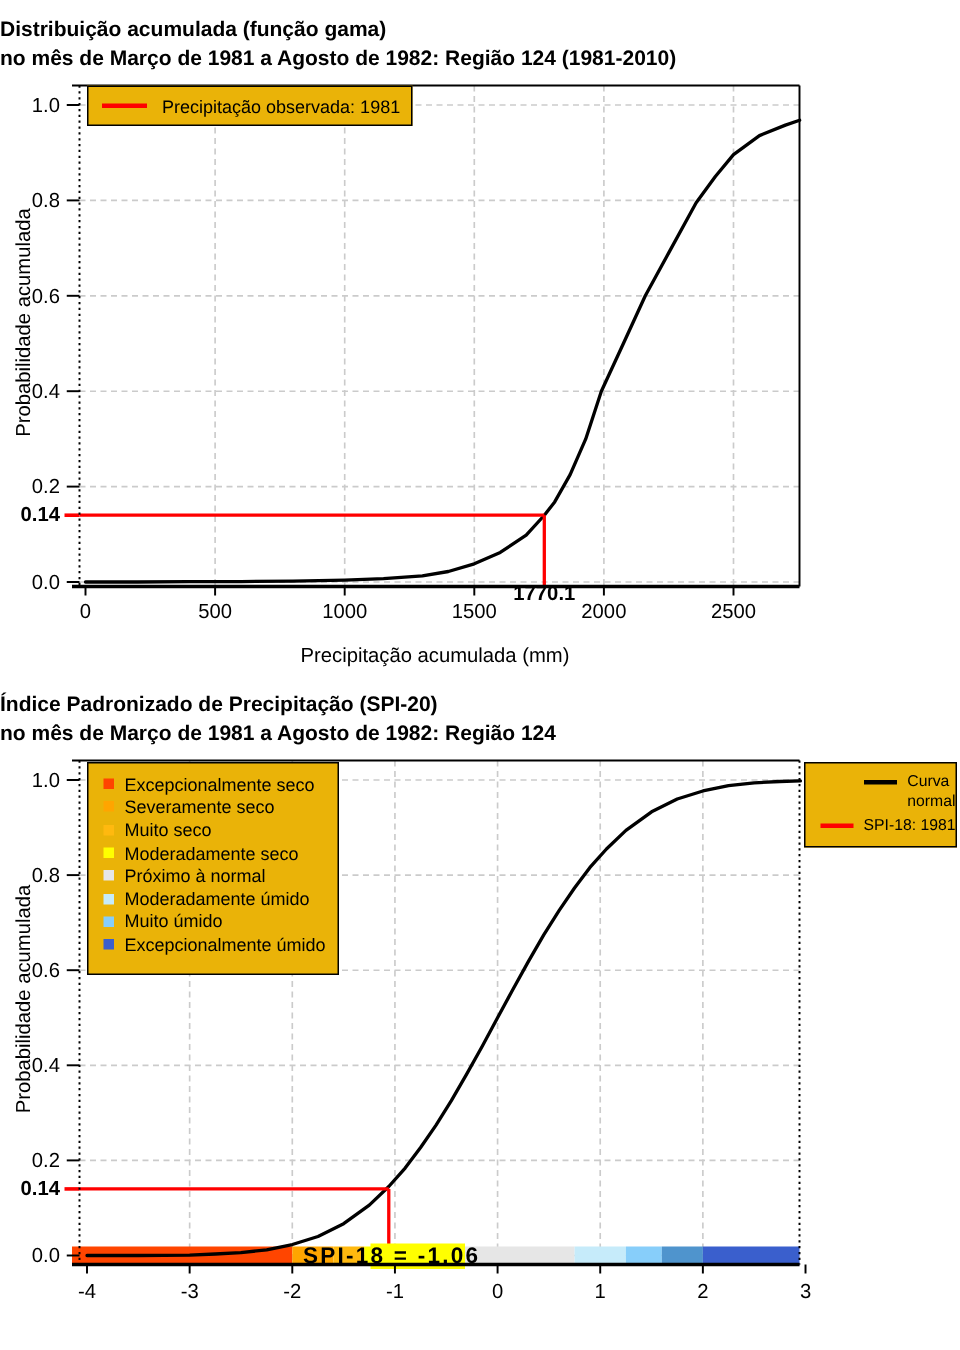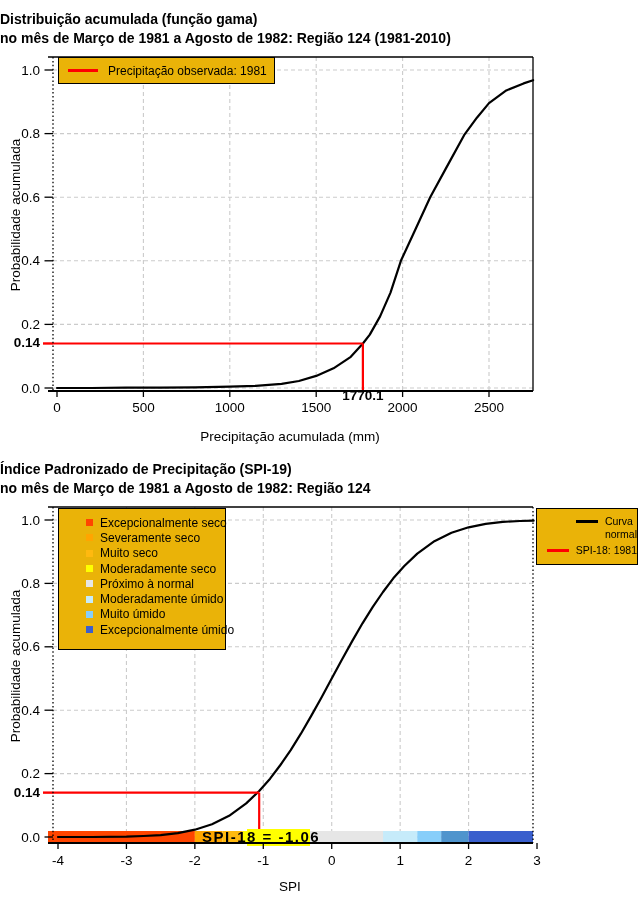--- a/index.html
+++ b/index.html
@@ -9,21 +9,21 @@
   .stage svg text{font-family:"Liberation Sans",sans-serif;fill:#000;}
   .ct{position:absolute;left:0;width:592px;text-align:left;font-weight:bold;
       font-size:14px;white-space:nowrap;}
   .xl{position:absolute;left:0;width:580px;text-align:center;font-size:13.5px;}
   .vlab{position:absolute;left:8px;width:190px;height:18px;text-align:center;font-size:13.5px;
         white-space:nowrap;transform:rotate(-90deg);transform-origin:0 0;}
   .legend-box{position:absolute;border:1.3px solid #000;background:#eab308;box-sizing:border-box;}
   .lg-top{left:58px;top:57px;width:217px;height:27px;display:flex;align-items:center;
           padding-left:9px;font-size:12px;}
   .lg-top .sw{display:inline-block;width:30px;height:3px;margin-right:10px;flex:0 0 auto;}
-  .lg-cats{left:58px;top:508px;width:168px;height:142px;padding:6px 0 0 24px;font-size:12px;}
+  .lg-cats{left:58px;top:508px;width:168px;height:142px;padding:6px 0 0 7px;font-size:12px;}
   .cat-row{display:flex;align-items:center;height:15.3px;white-space:nowrap;}
   .cat-row .sw{display:inline-block;width:7px;height:7px;margin:0 7px 0 3px;flex:0 0 auto;}
   .lg-lines{left:536px;top:508px;width:102px;height:57px;padding:6px 0 0 6px;font-size:10.5px;}
   .line-row{display:flex;align-items:flex-start;margin-bottom:3px;justify-content:flex-end;}
   .line-row .sw{display:inline-block;width:22px;height:3px;margin:5px 7px 0 1px;flex:0 0 auto;}
   .line-row .lb{white-space:pre-line;line-height:13px;}
   .prod{position:absolute;top:881px;left:337px;width:200px;text-align:right;font-size:11.5px;}
 </style>
 </head>
 <body>
@@ -141,24 +141,23 @@
   <div class="ct" style="top:11px">Distribuição acumulada (função gama)</div>
   <div class="ct" style="top:30px">no mês de Março de 1981 a Agosto de 1982: Região 124 (1981-2010)</div>
   <div class="vlab" style="top:310px">Probabilidade acumulada</div>
   <div class="xl" style="top:429px">Precipitação acumulada (mm)</div>
 
   <div class="legend-box lg-top">
     <span class="sw" style="background: rgb(255, 0, 0);"></span>
     <span>Precipitação observada: 1981</span>
   </div>
 
-  <div class="ct" style="top:461px">Índice Padronizado de Precipitação (SPI-19)</div>
+  <div class="ct" style="top:461px">Índice Padronizado de Precipitação (SPI-20)</div>
   <div class="ct" style="top:480px">no mês de Março de 1981 a Agosto de 1982: Região 124</div>
   <div class="vlab" style="top:761px">Probabilidade acumulada</div>
-  <div class="xl" style="top:879px">SPI</div>
 
   <div class="legend-box lg-cats">
     <div>
         <div class="cat-row">
           <span class="sw" style="background: rgb(255, 69, 0);"></span>
           <span>Excepcionalmente seco</span>
         </div>
         <div class="cat-row">
           <span class="sw" style="background: rgb(255, 165, 0);"></span>
           <span>Severamente seco</span>

